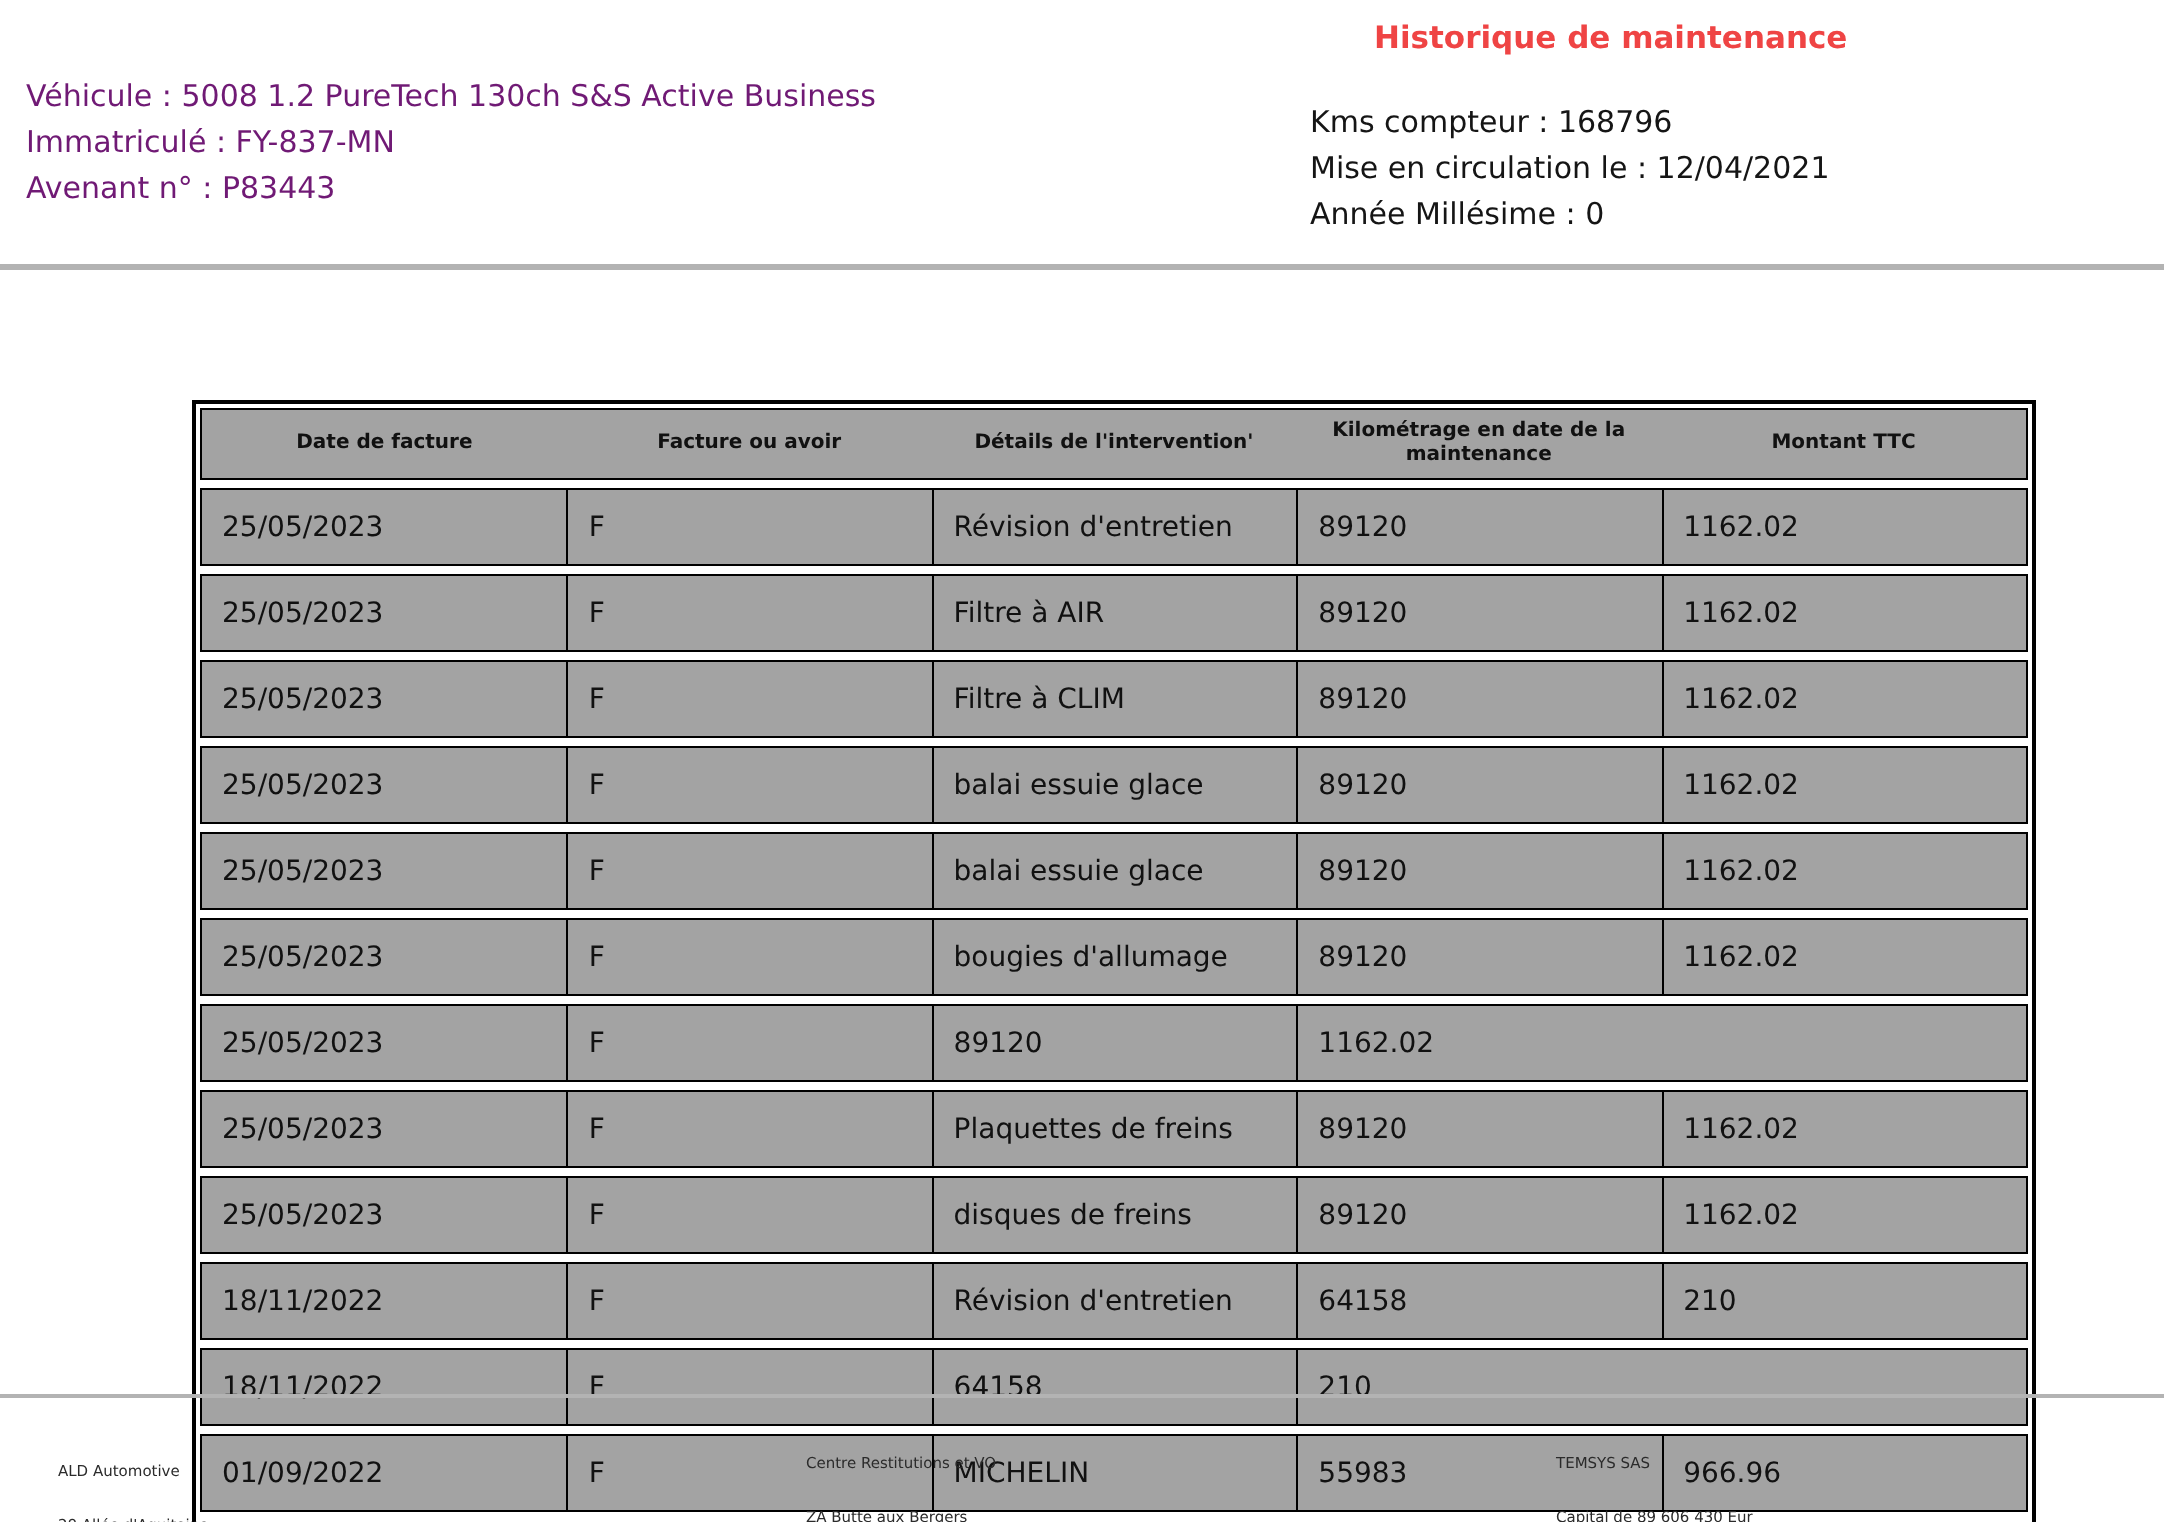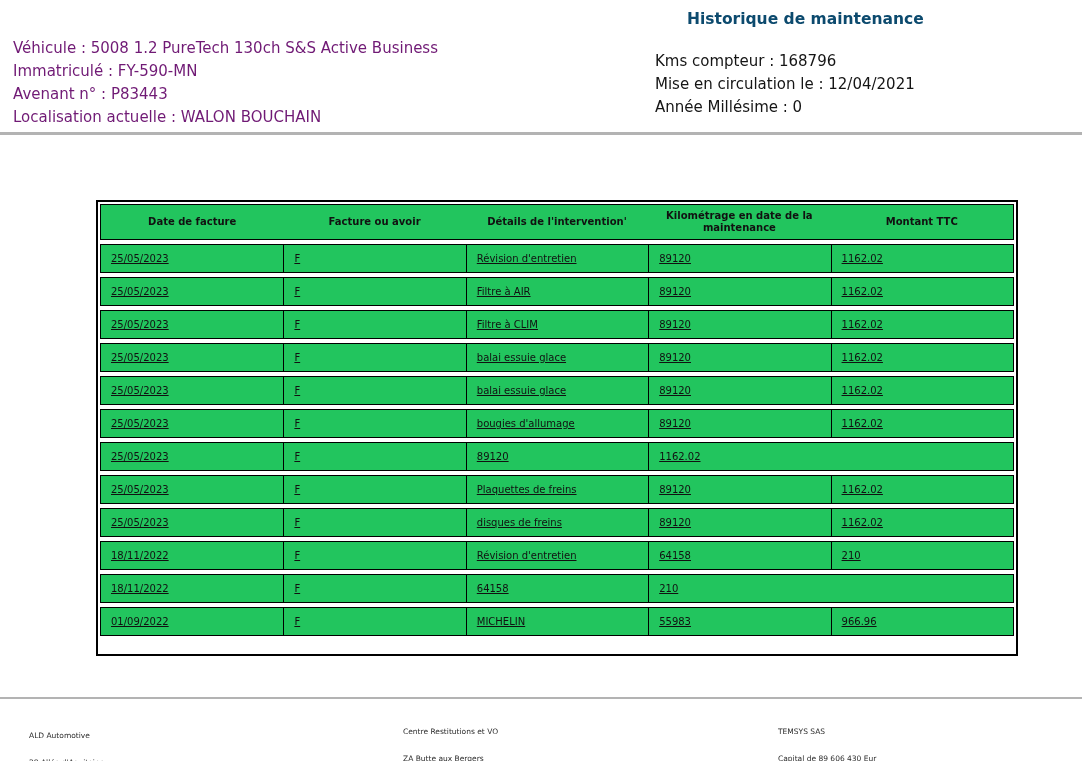--- a/index.html
+++ b/index.html
@@ -1,54 +1,53 @@
 <!DOCTYPE html>
 <html><head>
 <meta charset="utf-8">
 <style>
   html,body{margin:0;padding:0;background:#ffffff;}
   body{font-family:"DejaVu Sans","Liberation Sans",sans-serif;color:#111;}
   .page{position:relative;width:1082px;height:761px;background:#fff;overflow:hidden;}
 
   
   .hdr-left{position:absolute;left:13px;top:37px;font-size:15px;line-height:23px;color:#701a75;}
-  .doc-title{position:absolute;left:687px;top:10px;font-size:15.5px;font-weight:bold;color:#0c4a6e;}
+  .doc-title{position:absolute;left:687px;top:10px;font-size:15.5px;font-weight:bold;color:#ef4444;}
   .hdr-right{position:absolute;left:655px;top:50px;font-size:15px;line-height:23px;color:#151515;}
 
   .divider{position:absolute;left:0;width:1082px;background:#b3b3b3;}
   .divider.top{top:132px;height:3px;}
   .divider.bottom{top:697px;height:2px;}
 
   
   .maint-table{position:absolute;left:96px;top:200px;width:922px;border:2px solid #000;background:#fff;box-sizing:border-box;padding:2px;}
-  .trow{border:1px solid #000;box-sizing:border-box;display:flex;align-items:stretch;margin:0 0 4px 0;background:#22c55e;}
+  .trow{border:1px solid #000;box-sizing:border-box;display:flex;align-items:stretch;margin:0 0 4px 0;background:#a3a3a3;}
   .trow:last-child{margin-bottom:16px;}
   .trow.head{height:36px;font-weight:bold;font-size:10px;}
-  .trow.body{height:29px;font-size:10px;text-decoration:underline;}
+  .trow.body{height:39px;font-size:14px;}
   .cell{width:20%;box-sizing:border-box;display:flex;align-items:center;overflow:hidden;}
   .trow.head .cell{justify-content:center;text-align:center;line-height:12px;padding:0 14px;}
   .trow.body .cell{padding-left:10px;}
   .trow.body .cell + .cell{border-left:1px solid #000;}
 
   
   .foot-block{position:absolute;font-size:7.5px;line-height:9.3px;color:#2b2b2b;white-space:pre;}
   .foot-block.b1{left:29px;top:712px;}
   .foot-block.b2{left:403px;top:708px;}
   .foot-block.b3{left:778px;top:708px;}
 </style>
 </head>
 <body>
 
 <div class="page">
 
   <div class="hdr-left">
     <div>Véhicule : 5008 1.2 PureTech 130ch S&amp;S Active Business</div>
-    <div>Immatriculé : FY-590-MN</div>
+    <div>Immatriculé : FY-837-MN</div>
     <div>Avenant n° : P83443</div>
-    <div>Localisation actuelle : WALON BOUCHAIN</div>
   </div>
 
   <div class="doc-title">Historique de maintenance</div>
   <div class="hdr-right">
     <div>Kms compteur : 168796</div>
     <div>Mise en circulation le : 12/04/2021</div>
     <div>Année Millésime : 0</div>
   </div>
 
   <div class="divider top"></div>

